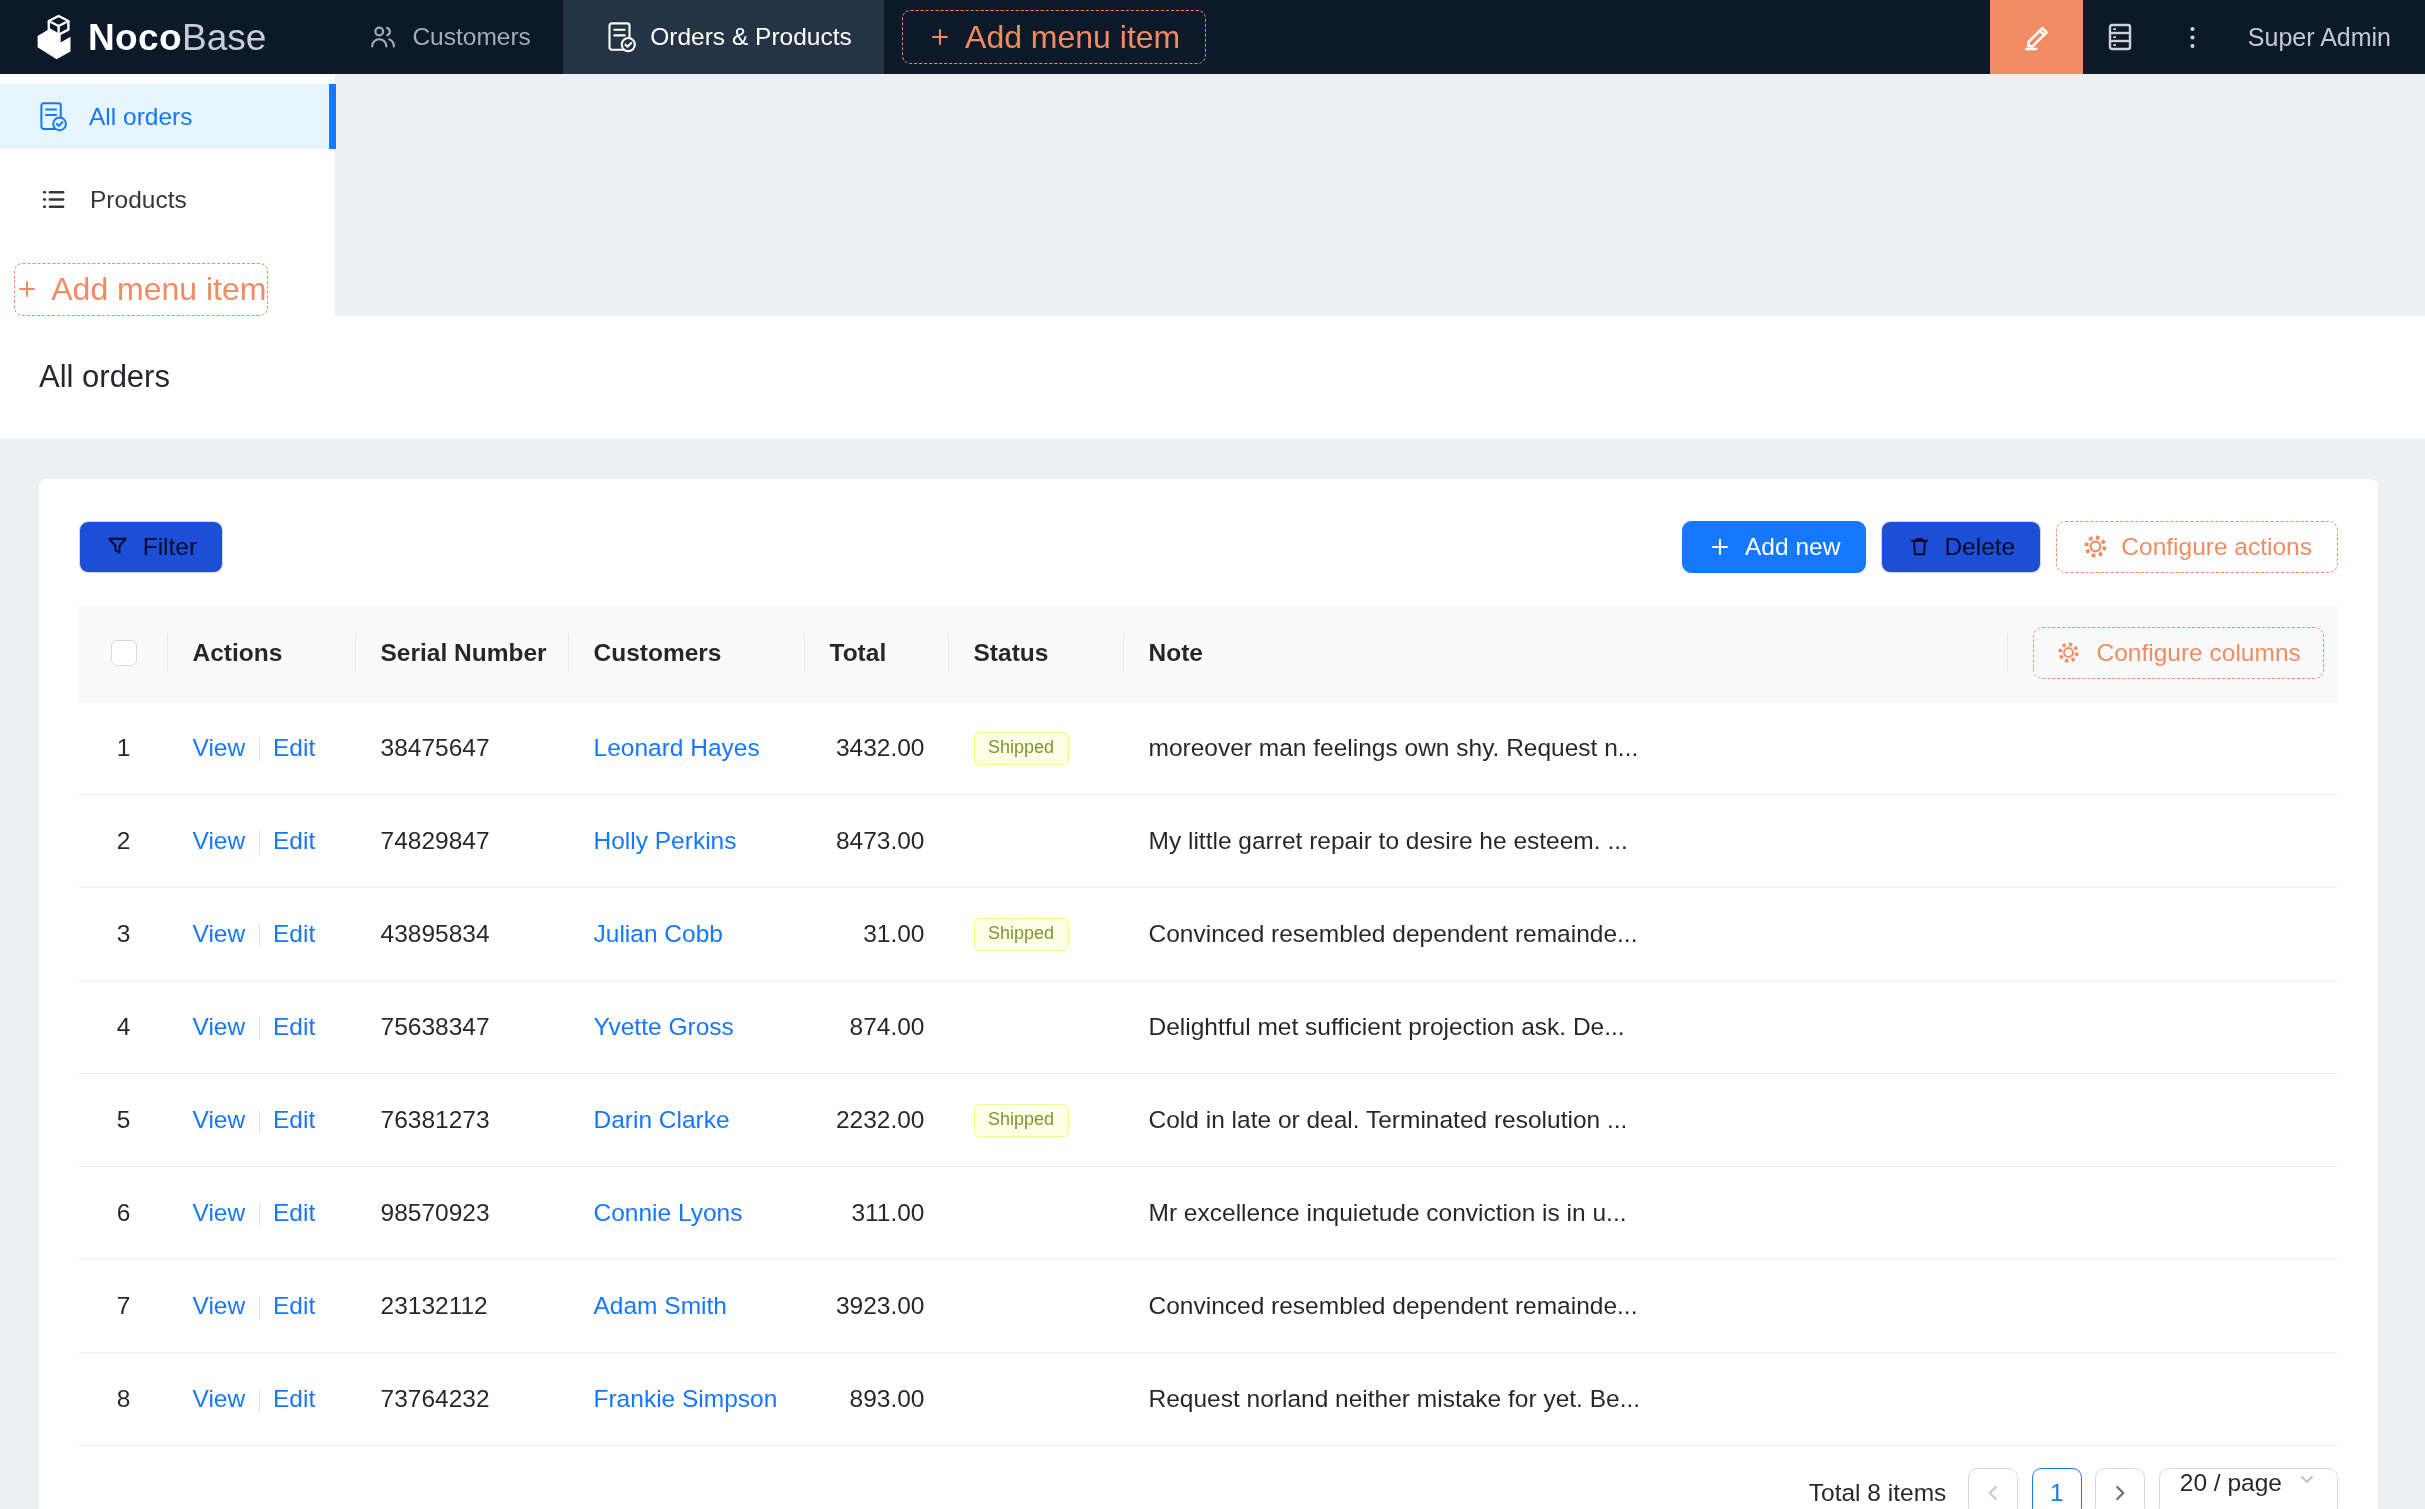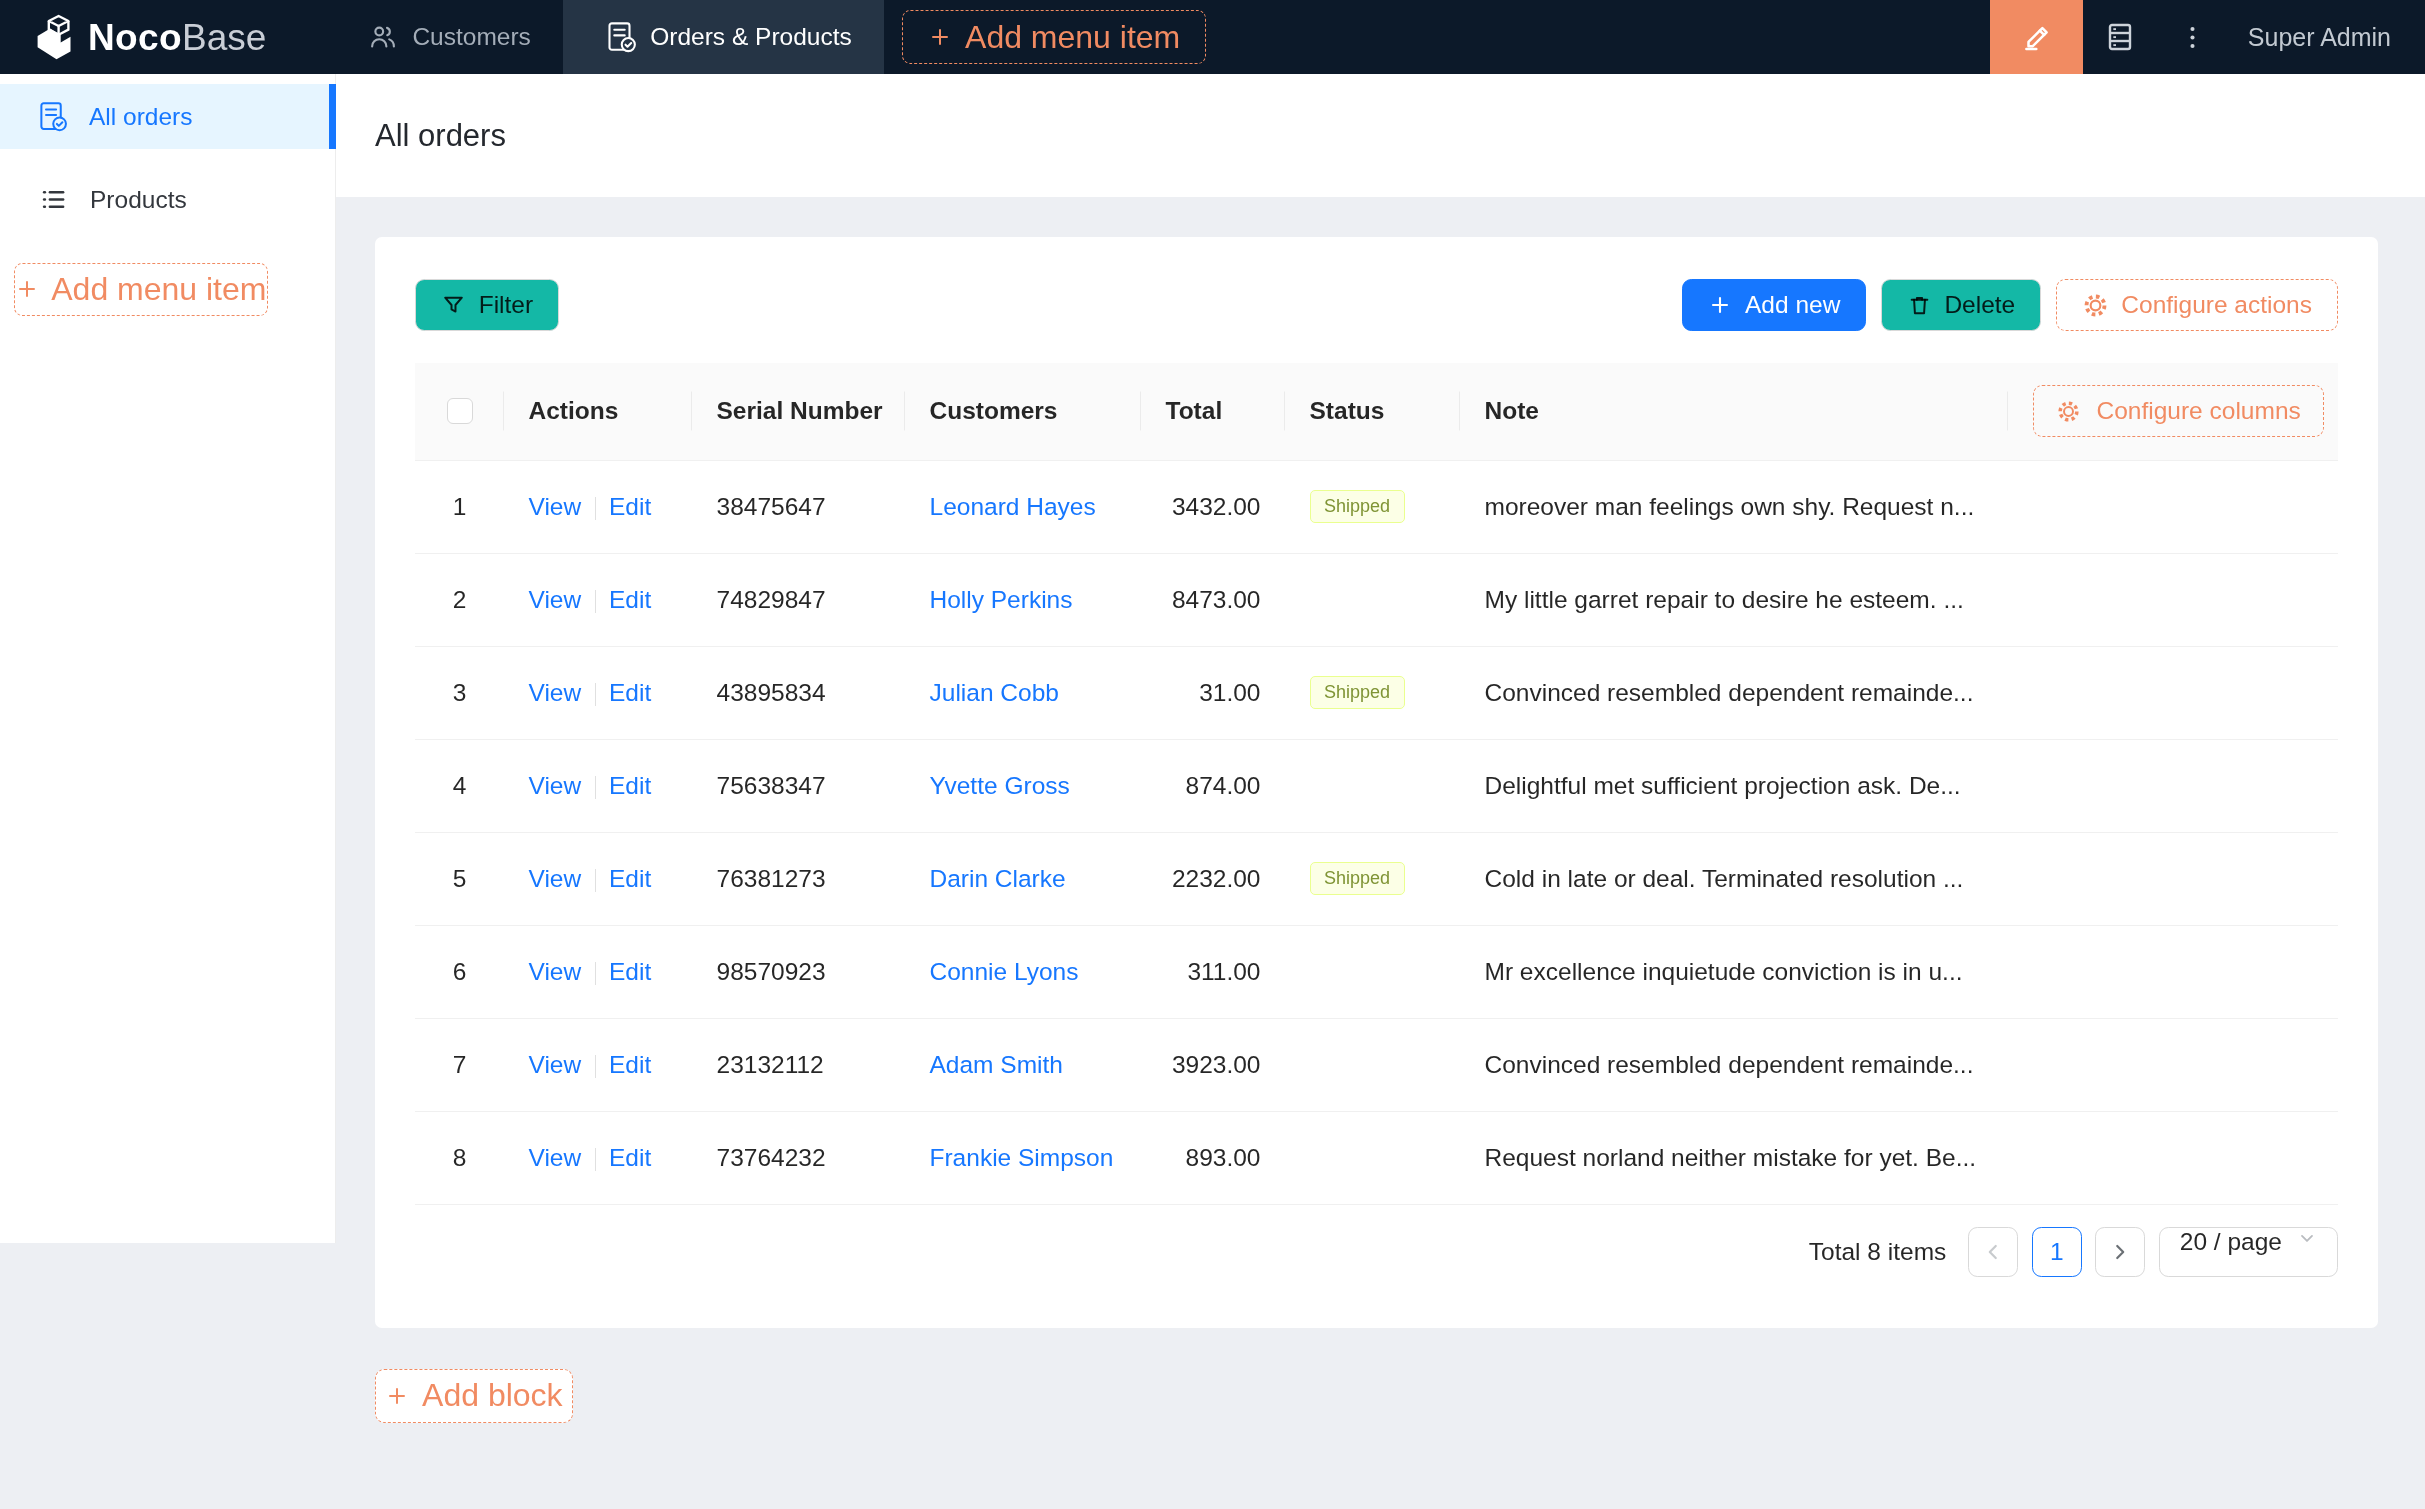--- a/index.html
+++ b/index.html
@@ -23,40 +23,40 @@
                 gap:12.7px; font-size:32px; cursor:pointer; font-family:inherit; white-space:nowrap; }
   .topnav-add { margin:10px 0 10px 18.6px; padding:0 25px; }
   .top-right { margin-left:auto; display:flex; align-items:stretch; }
   .designer-btn { width:93px; background:var(--accent-orange,#f18b62); display:flex;
                   align-items:center; justify-content:center; color:#fff; cursor:pointer; }
   .top-icon-btn { width:73px; display:flex; align-items:center; justify-content:center;
                   color:#cdd3da; cursor:pointer; }
   .user { display:flex; align-items:center; padding:0 35px 0 18.6px; color:#c2c9d1; font-size:25px; cursor:pointer; }
 
   
-  .body-row { display:flex; height:1169px; }
+  .body-row { display:flex; height:1169px;flex-direction:column; }
   .sidebar { width:336px; flex-shrink:0; background:#ffffff; border-right:0.8px solid #ededed; padding-top:10px; }
   .side-item { height:65px; display:flex; align-items:center; gap:22px; padding-left:39px;
                font-size:24.5px; color:#33373d; position:relative; margin-bottom:18px; cursor:pointer; }
   .side-item.active { background:var(--sidebar-active-bg,#e6f5ff); color:var(--primary-blue,#1677ff); }
   .side-item.active::after { content:""; position:absolute; right:-0.8px; top:0; bottom:0; width:6.8px;
                              background:var(--primary-blue,#1677ff); }
   .side-add { margin:12.7px 0 0 13.5px; width:254px; height:53px; justify-content:center; background:#fff; }
 
   .main { flex:1; min-width:0; display:flex; flex-direction:column; }
   .page-header { height:123px; background:#ffffff; display:flex; align-items:center;
                  padding-left:39px; flex-shrink:0; }
   .page-title { font-size:31px; font-weight:500; color:#24282e; }
   .content { padding:40px 48px 0 39px; }
 
   
   .card { background:#ffffff; border-radius:6.8px; padding:42px 40px 51px; }
   .toolbar { display:flex; justify-content:space-between; align-items:center; margin-bottom:32px; }
   .btn { height:52px; border-radius:9.3px; display:inline-flex; align-items:center; gap:12.7px;
-         font-size:24.5px; padding:0 25px; border:0.8px solid #d9d9d9; background:#14b8a6;
+         font-size:24.5px; padding:0 25px; border:0.8px solid #d9d9d9; background:#1d4ed8;
          color:rgba(0,0,0,.85); cursor:pointer; font-family:inherit; white-space:nowrap; }
   .btn-primary { background:var(--primary-blue,#1677ff); border-color:var(--primary-blue,#1677ff); color:#fff; }
   .btn-dashed { border:1.7px dashed var(--accent-orange,#f18b62); color:var(--accent-orange,#f18b62); background:transparent; }
   .toolbar-right { display:flex; gap:14.4px; }
 
   
   table { width:100%; border-collapse:collapse; table-layout:fixed; }
   thead th { background:var(--table-header-bg,#fafafa); height:97px; font-size:24.5px; font-weight:600;
              color:rgba(0,0,0,.85); text-align:left; padding:0 24.5px; position:relative;
              border-bottom:0.8px solid var(--border-gray,#f0f0f0); white-space:nowrap; }

